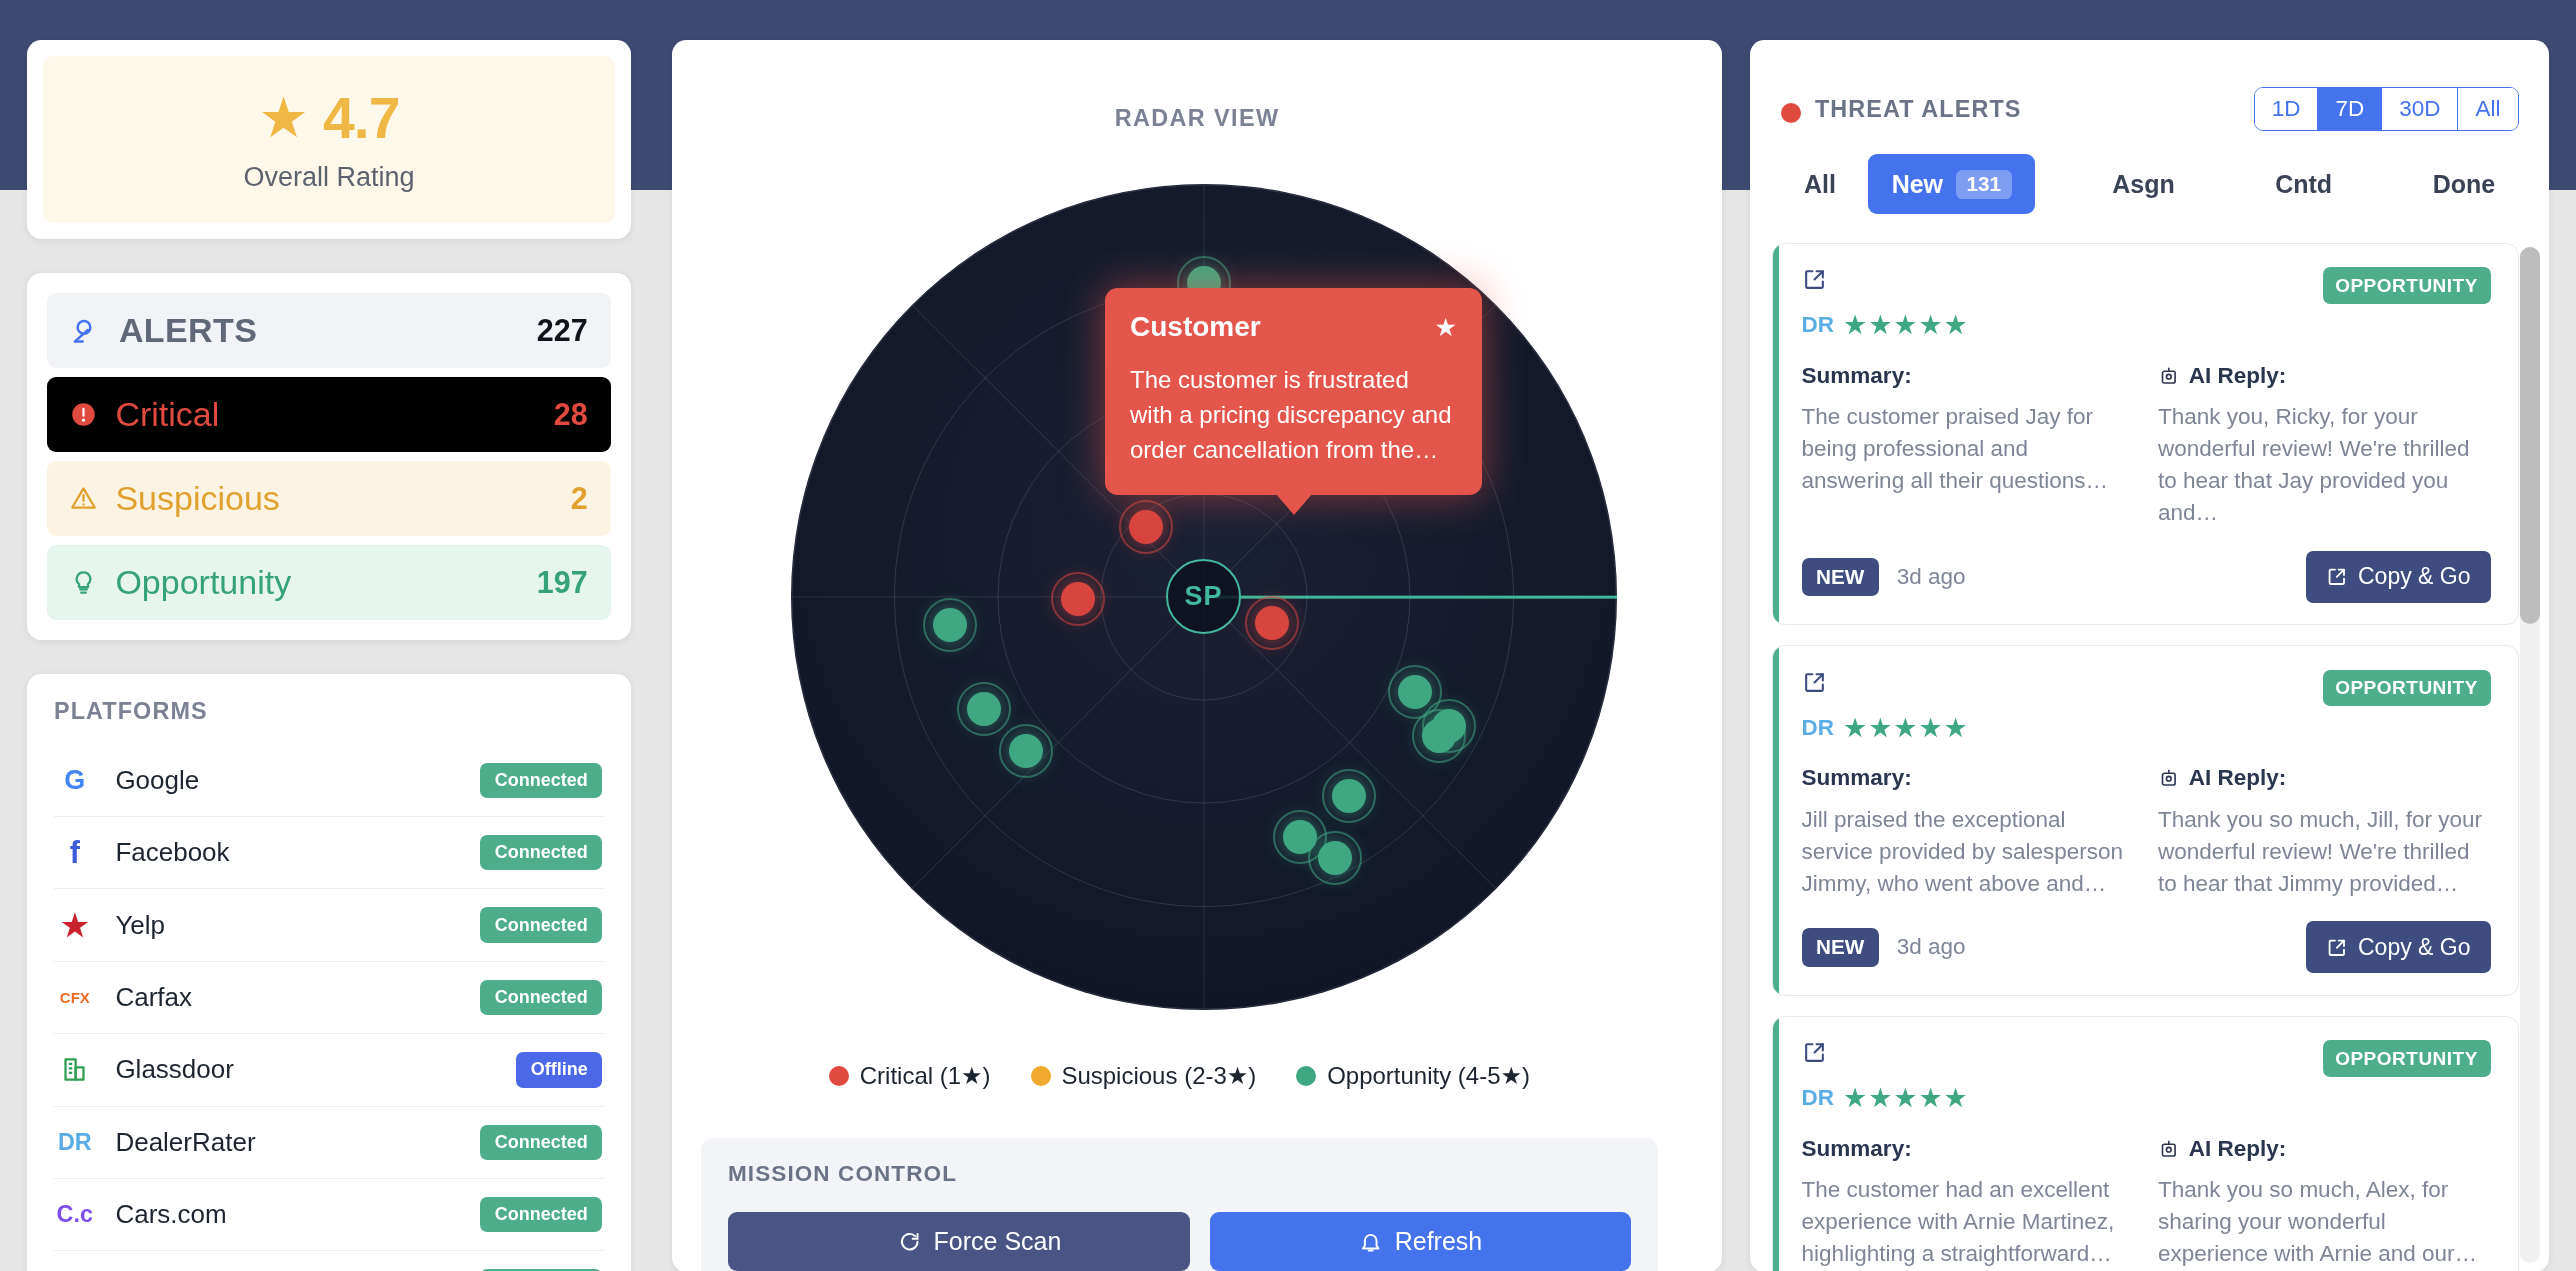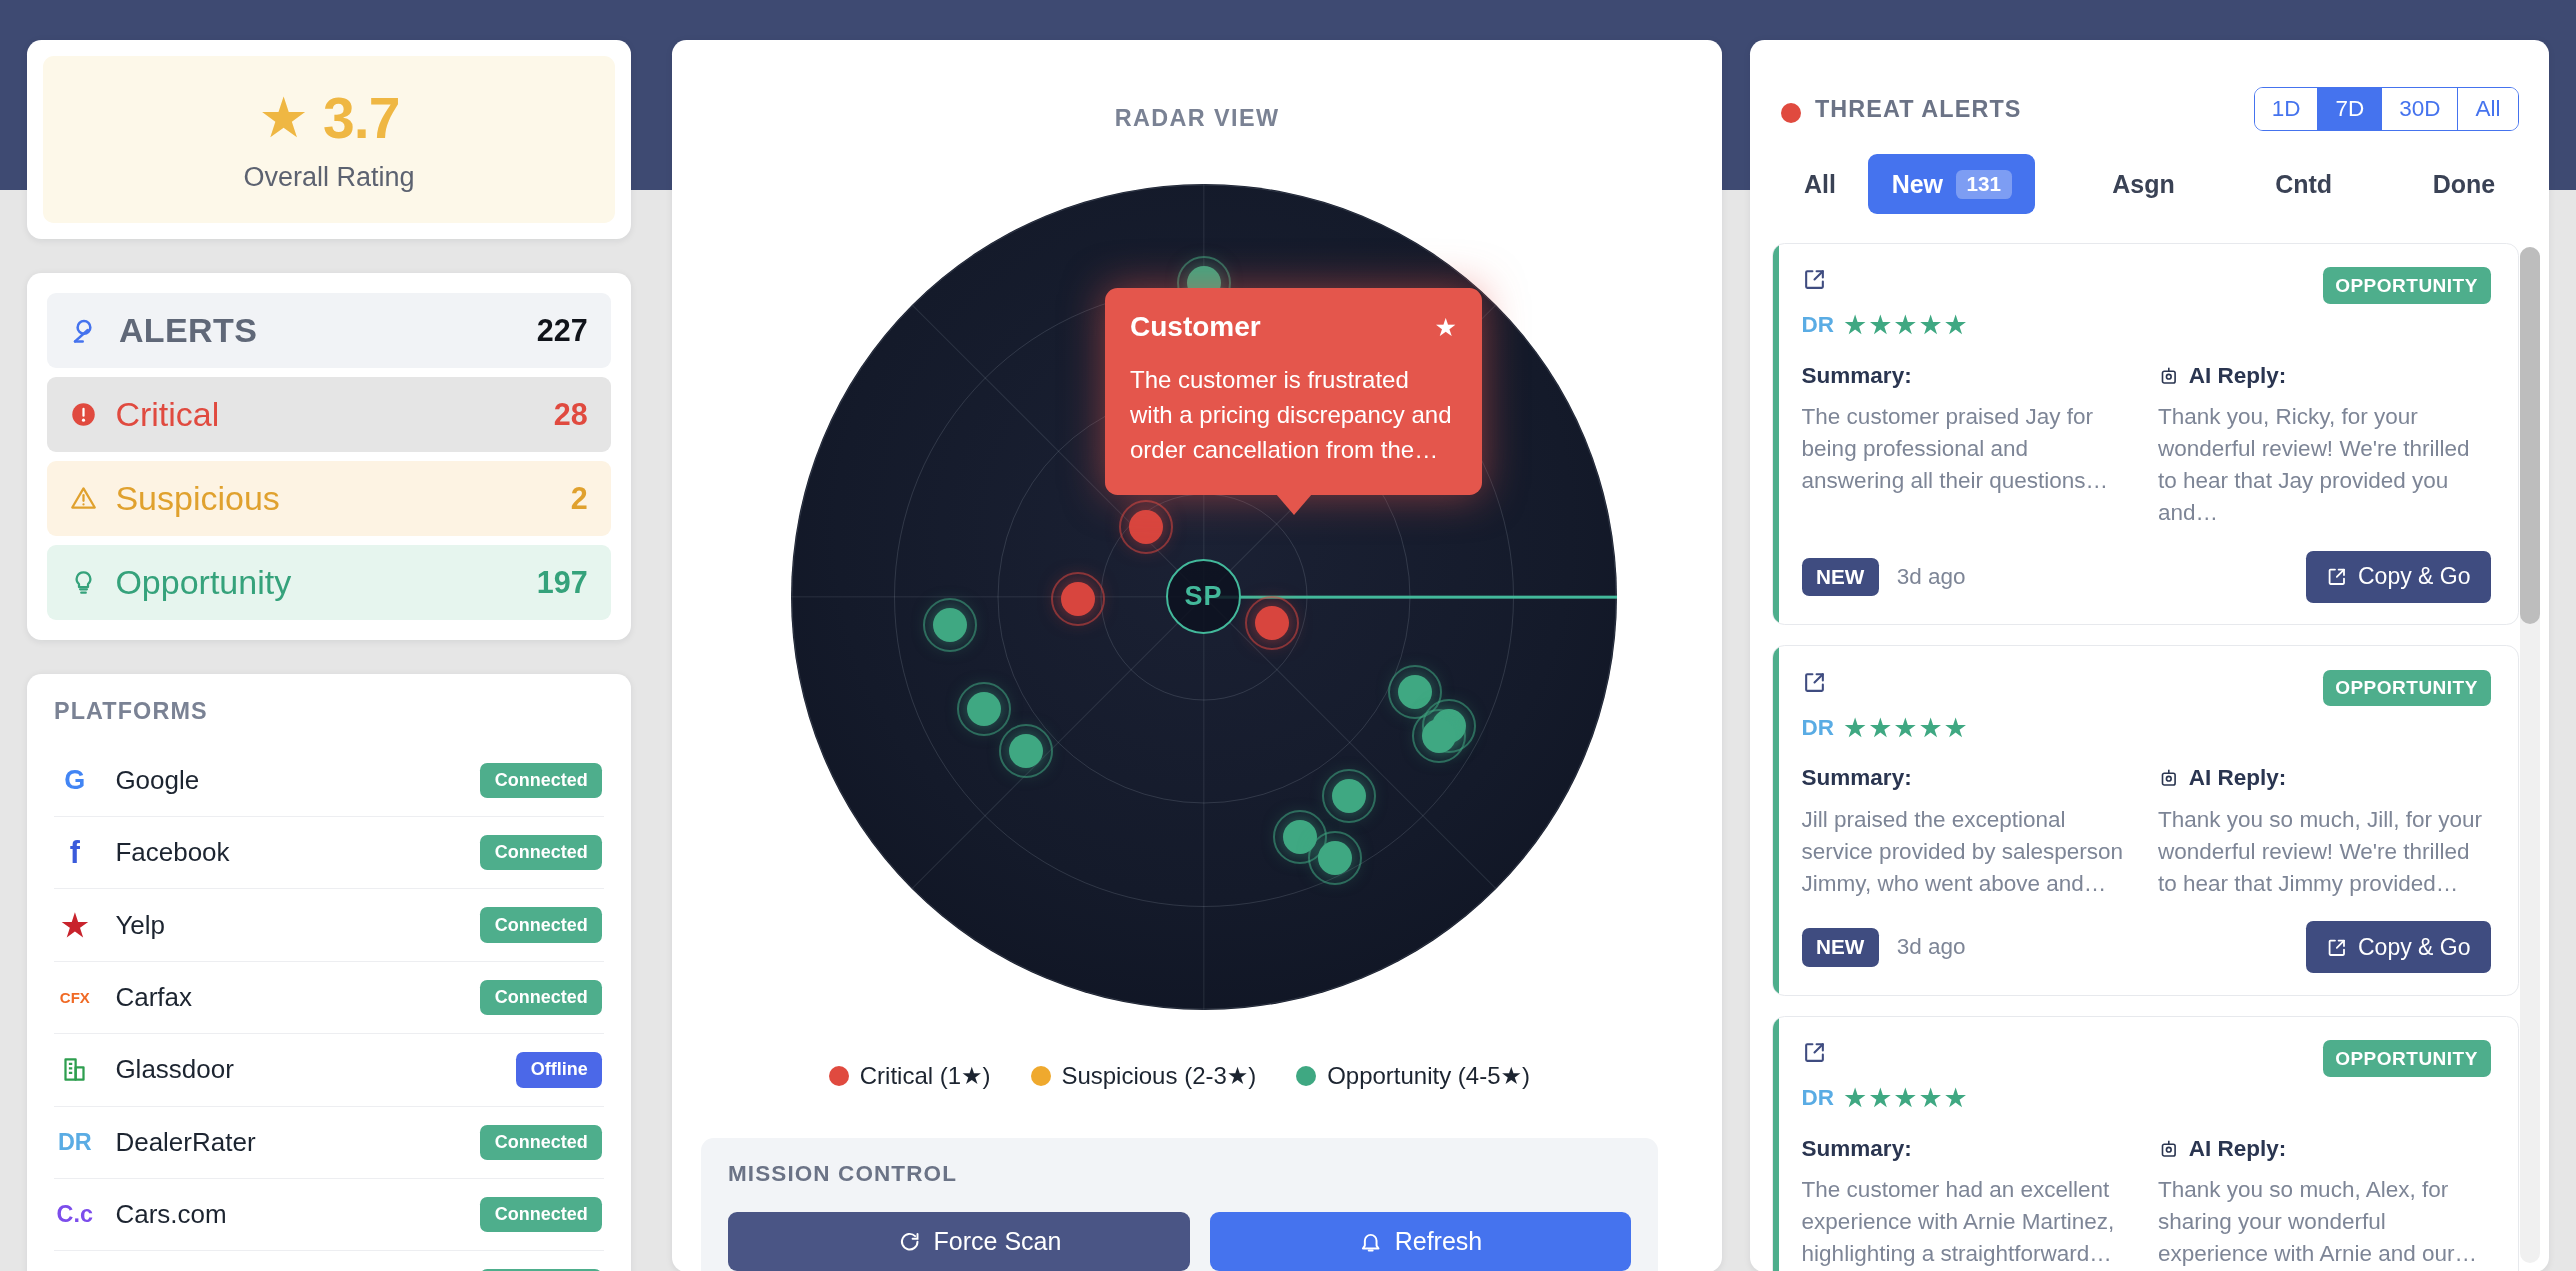--- a/index.html
+++ b/index.html
@@ -42,21 +42,21 @@
     display: flex; align-items: center; justify-content: space-between;
     border-radius: 9px; padding: 18px 23.4px; margin-bottom: 9px;
   }
   .alert-row:last-child { margin-bottom: 0; }
   .alert-left { display: flex; align-items: center; gap: 18px; }
   .alert-name { font-size: 34px; }
   .alert-count { font-size: 30.5px; font-weight: 700; }
   .r-total { background: #F1F3F6; }
   .r-total .alert-name { font-weight: 700; color: #606878; letter-spacing: 0.4px; }
   .r-total .alert-count { color: #10131A; }
-  .r-critical { background: #e5e5e5; }
+  .r-critical { background: #000000; }
   .r-critical .alert-name, .r-critical .alert-count { color: #E04A3F; font-weight: 500; }
   .r-critical .alert-count { font-weight: 700; }
   .r-suspicious { background: #FDF3E3; }
   .r-suspicious .alert-name, .r-suspicious .alert-count { color: #E0A12E; font-weight: 500; }
   .r-suspicious .alert-count { font-weight: 700; }
   .r-opportunity { background: #E6F5EE; }
   .r-opportunity .alert-name, .r-opportunity .alert-count { color: #35A27B; font-weight: 500; }
   .r-opportunity .alert-count { font-weight: 700; }
 
   .plat-card { padding: 23.4px 27px 12.6px; }
@@ -277,21 +277,21 @@
 <div id="app">
 
   <div class="topband"></div>
 
   <div class="leftcol">
 
     <div class="card rating-card">
       <div class="rating-inner">
         <div class="rating-row">
           <span class="rating-star">★</span>
-          <span class="rating-value">3.7</span>
+          <span class="rating-value">4.7</span>
         </div>
         <div class="rating-label">Overall Rating</div>
       </div>
     </div>
 
     <div class="card alerts-card">
       <div class="alert-row r-total">
         <div class="alert-left">
           <span>
             <svg width="30.5" height="30.5" viewBox="0 0 24 24" fill="none" stroke="#4573EE" stroke-width="2" stroke-linecap="round" stroke-linejoin="round">

